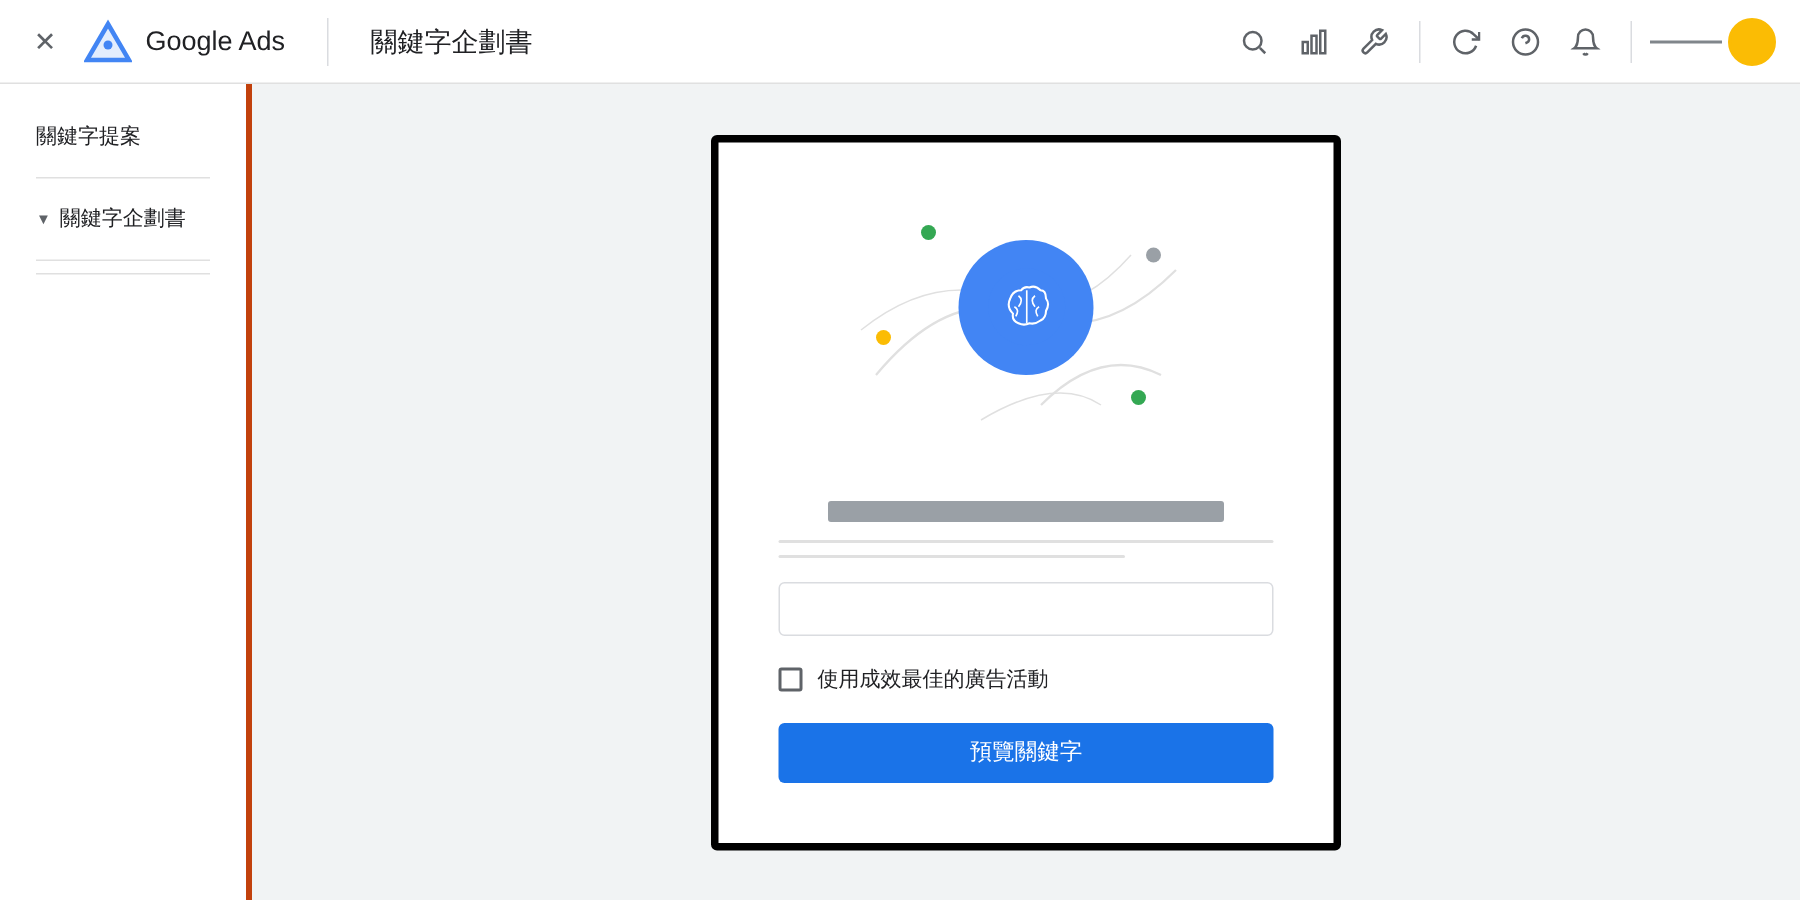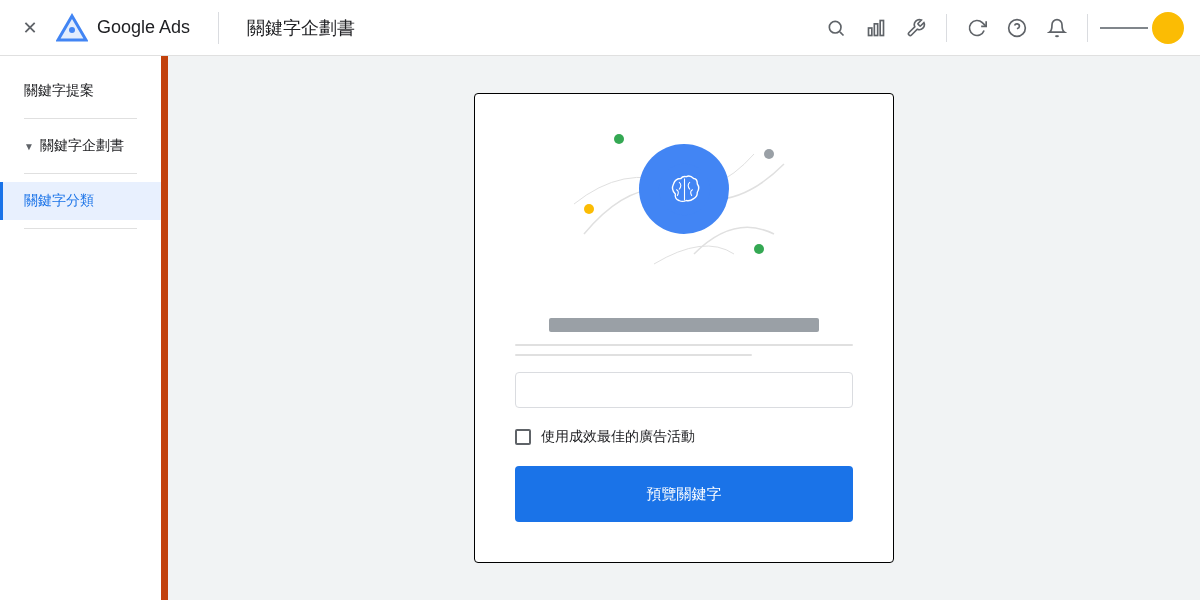--- a/index.html
+++ b/index.html
@@ -108,21 +108,21 @@
     .main-layout {
       display: flex;
       flex: 1;
       overflow: hidden;
     }
 
     
     .sidebar {
       width: 168px;
       background: #fff;
-      border-right: 7px solid #c2410c;
+      border-right: 4px solid #c2410c;
       padding: 16px 0;
       flex-shrink: 0;
       overflow-y: auto;
     }
     .sidebar-item {
       padding: 10px 24px;
       font-size: 14px;
       color: #202124;
       cursor: pointer;
       position: relative;
@@ -165,28 +165,28 @@
       display: flex;
       align-items: center;
       justify-content: center;
       padding: 20px;
       background: #f1f3f4;
     }
 
     
     .card {
       background: #fff;
-      border: 1px solid #000000;
+      border: 5px solid #000000;
       border-radius: 4px;
       width: 420px;
       min-height: 460px;
       display: flex;
       flex-direction: column;
       align-items: center;
-      padding: 20px 40px 40px;
+      padding: 35px 40px 40px;
     }
 
     
     .illustration {
       width: 260px;
       height: 180px;
       position: relative;
       margin-bottom: 24px;
     }
 
@@ -270,21 +270,21 @@
       flex-shrink: 0;
       cursor: pointer;
     }
     .checkbox-label {
       font-size: 14px;
       color: #202124;
     }
 
     .preview-button {
       width: 100%;
-      height: 56px;
+      height: 40px;
       background: #1a73e8;
       color: #fff;
       border: none;
       border-radius: 4px;
       font-size: 15px;
       cursor: pointer;
       display: flex;
       align-items: center;
       justify-content: center;
     }
@@ -357,21 +357,20 @@
 <div class="main-layout">
 
   <div class="sidebar">
     <div class="sidebar-item">關鍵字提案</div>
     <div class="sidebar-divider"></div>
     <div class="sidebar-section-header">
       <span class="chevron-icon">▼</span>
       <span>關鍵字企劃書</span>
     </div>
     <div class="sidebar-divider"></div>
-    <div class="sidebar-item active">關鍵字分類</div>
     <div class="sidebar-divider"></div>
   </div>
 
   <div class="content-area">
     <div class="card">
 
       <div class="illustration">
 
         <svg class="deco-lines" viewBox="0 0 260 180">
 

